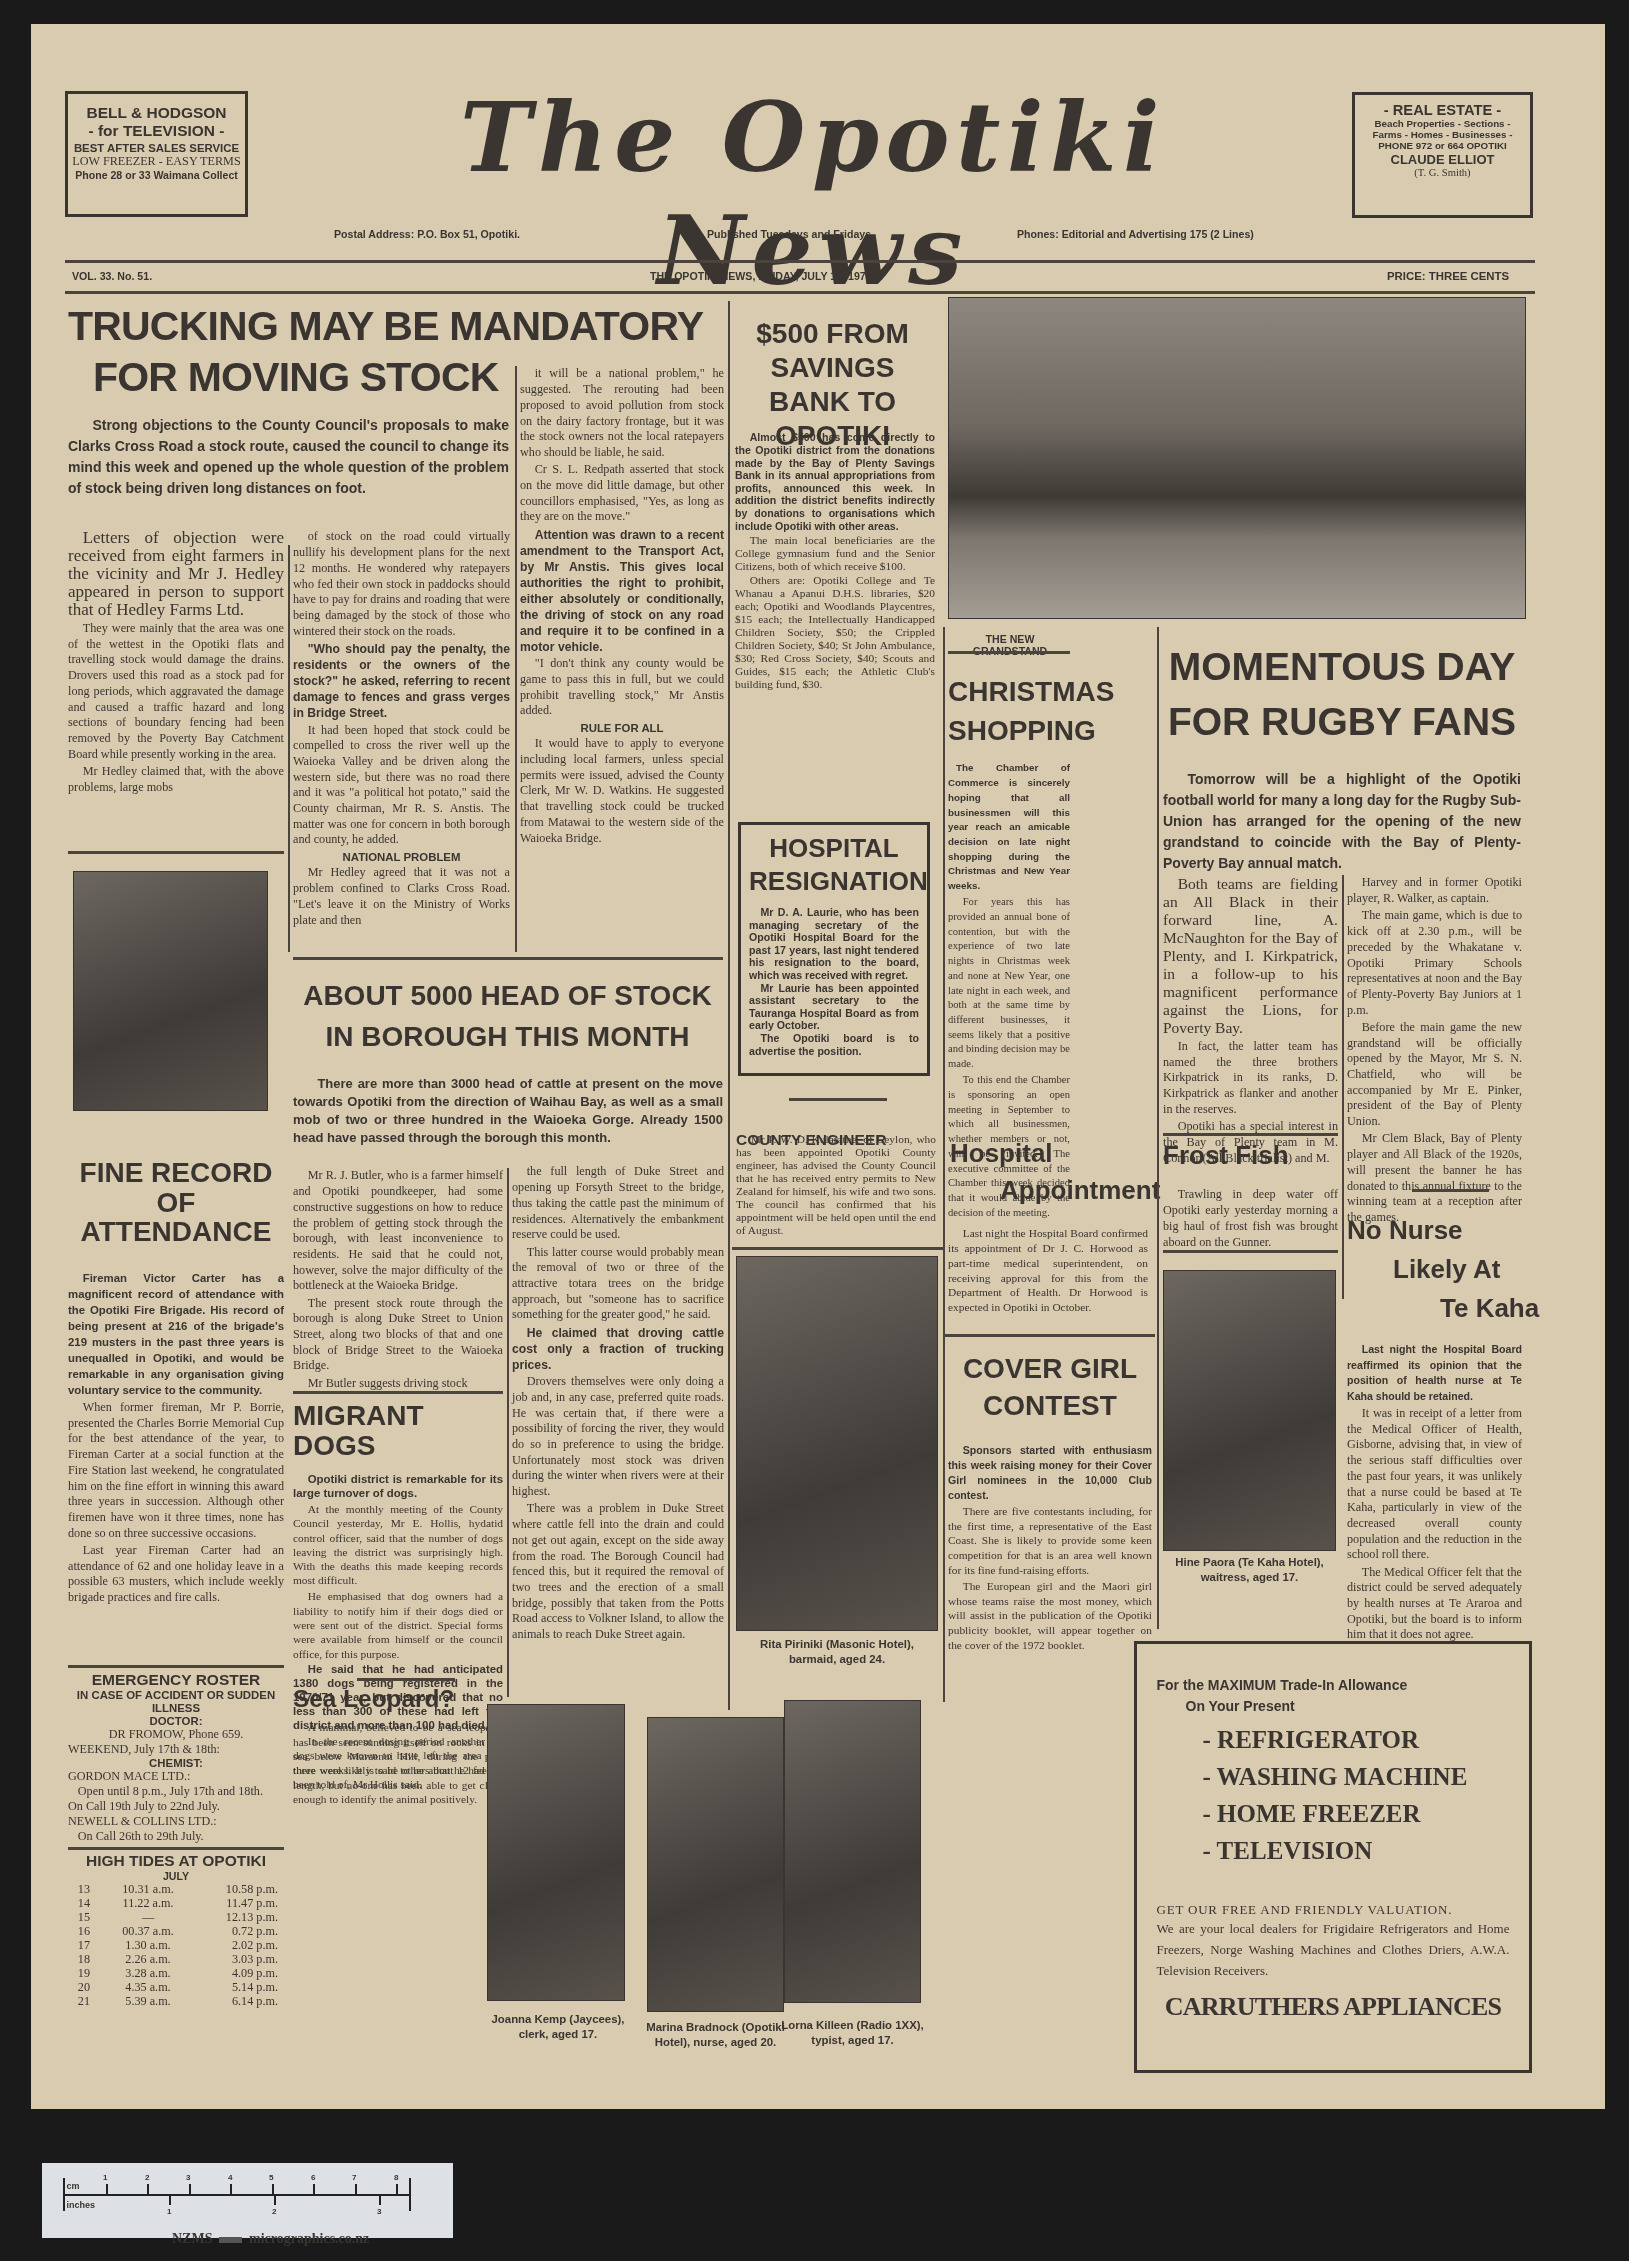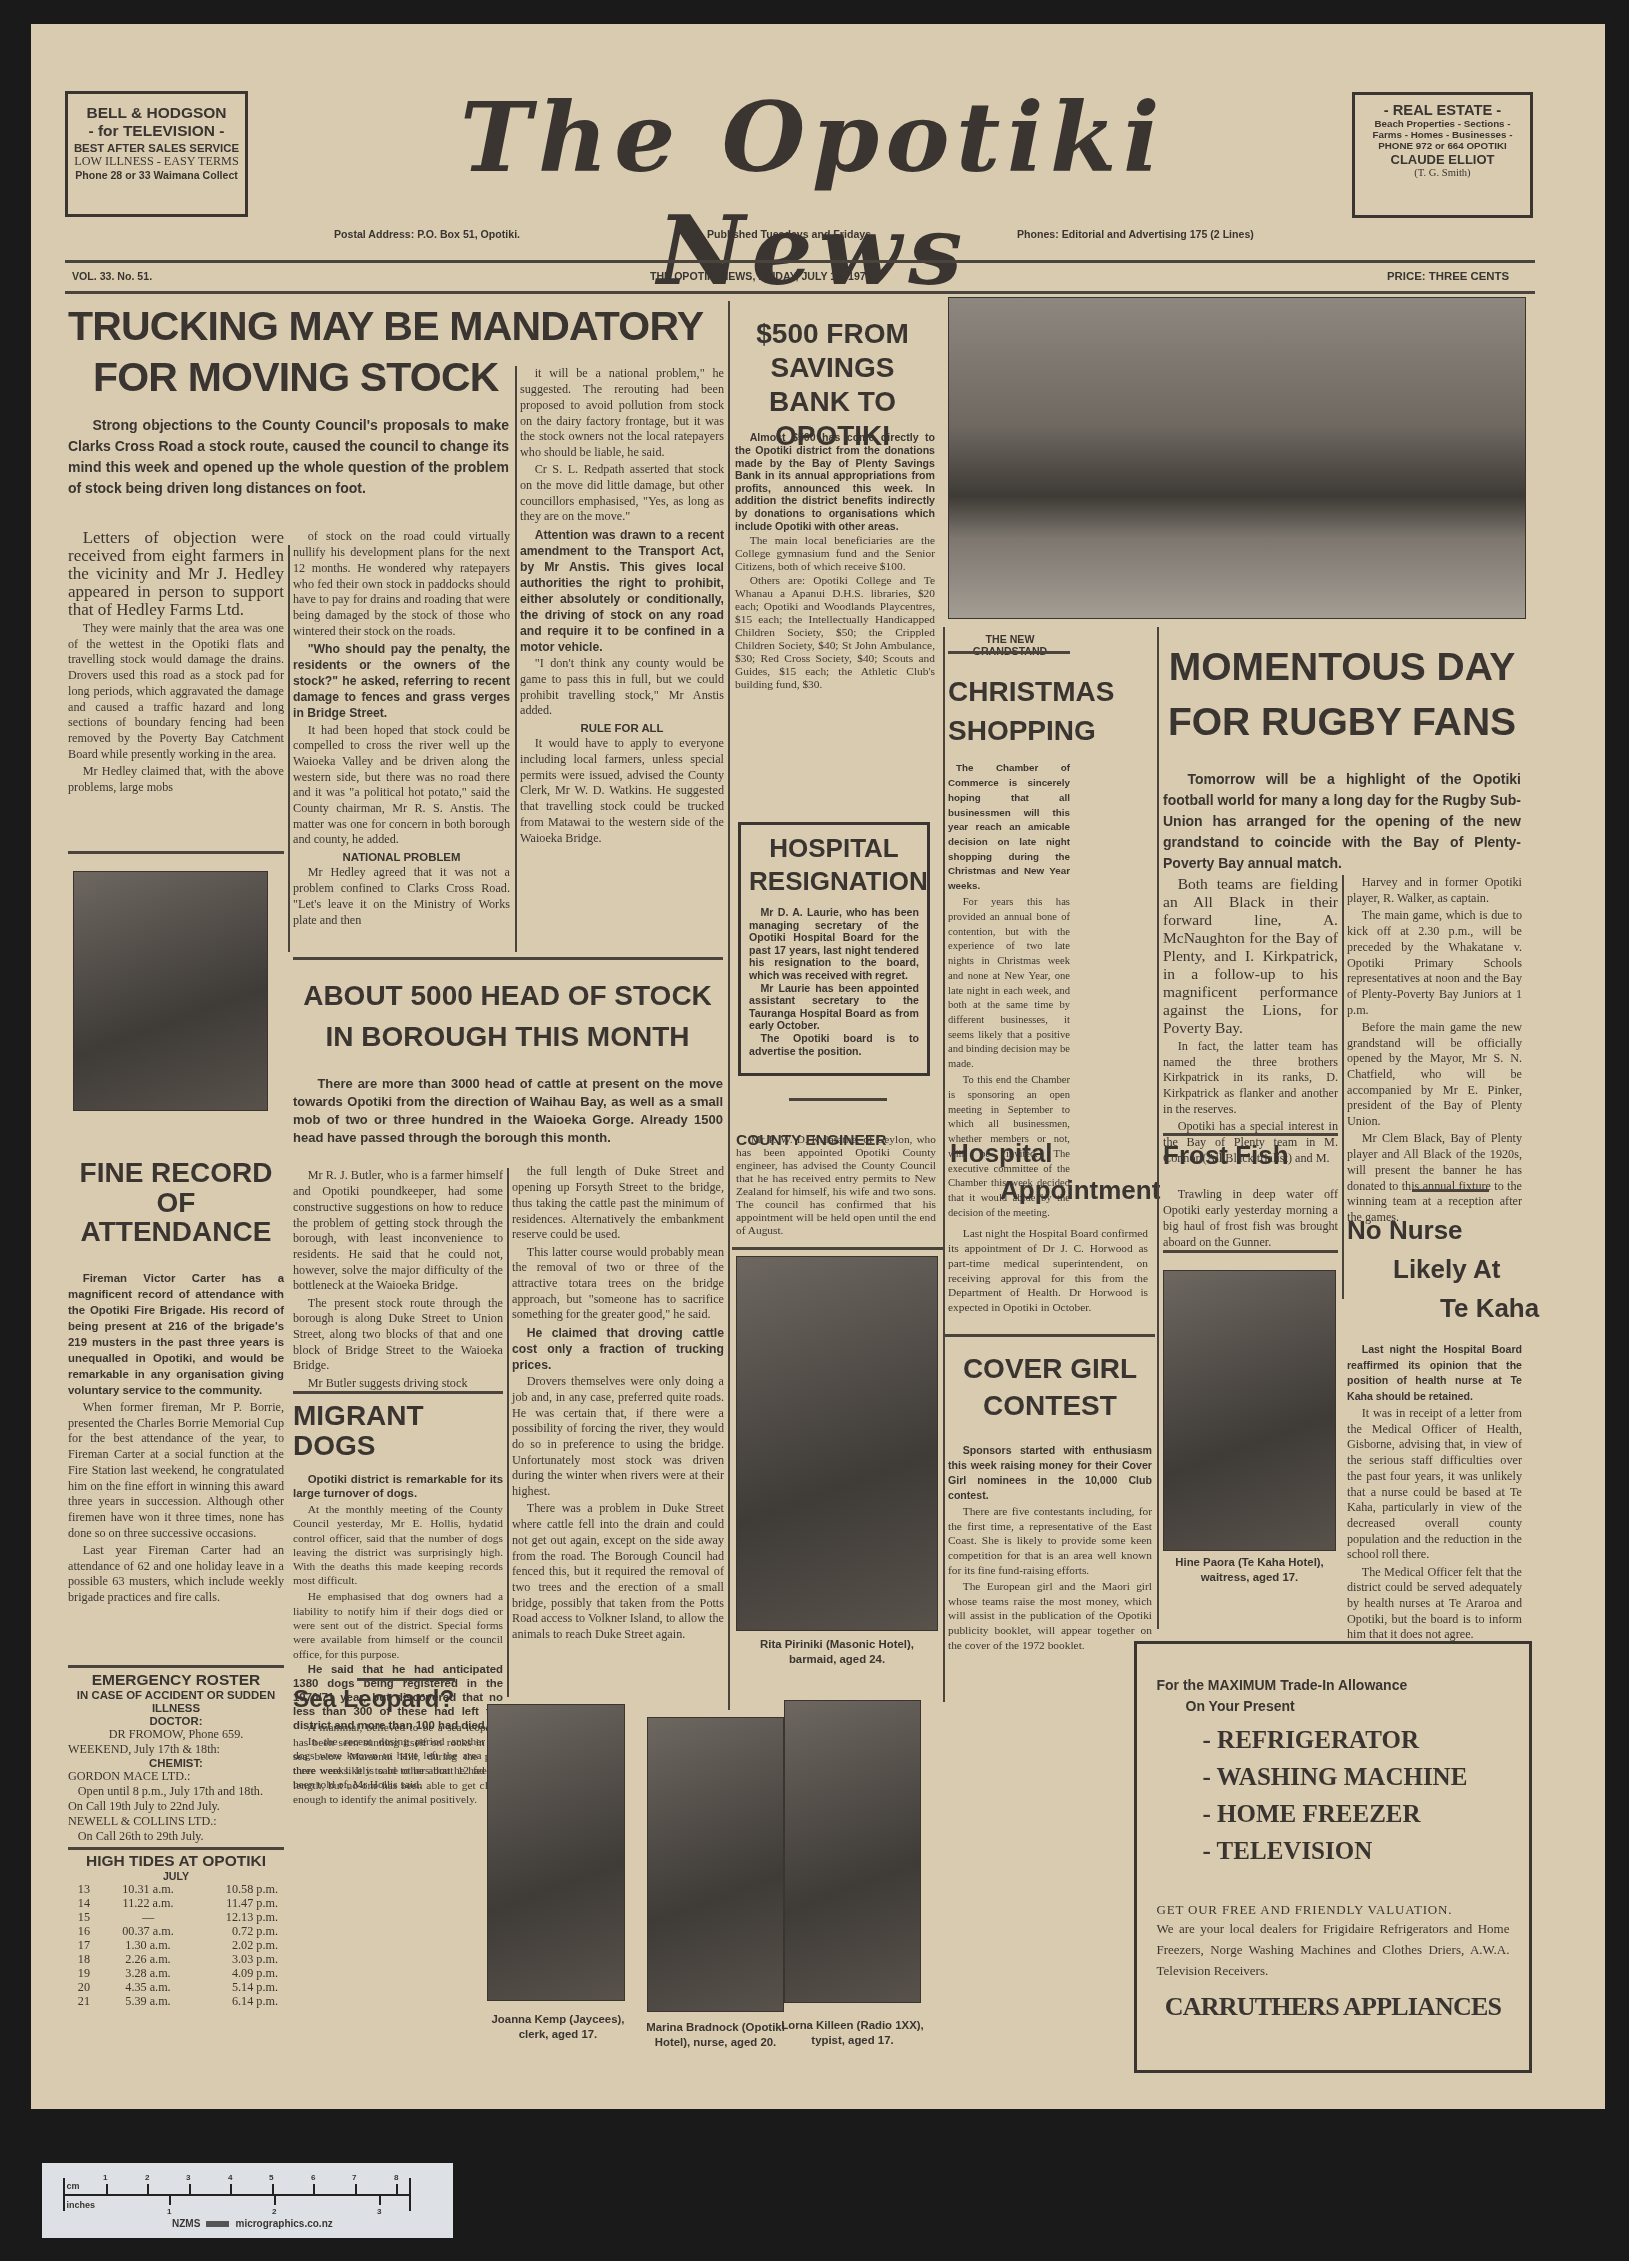--- a/index.html
+++ b/index.html
@@ -24,21 +24,21 @@
 </style>
 </head>
 <body>
 
 <div class="page">
 
   <div class="abs box sans" style="left:34px;top:67px;width:183px;height:126px;text-align:center;padding-top:9.8px;">
     <div style="font-weight:bold;font-size:15.5px;">BELL &amp; HODGSON</div>
     <div style="font-weight:bold;font-size:15.5px;">- for TELEVISION -</div>
     <div style="font-weight:bold;font-size:11.4px;margin-top:1.6px;">BEST AFTER SALES SERVICE</div>
-    <div style="font-family:'Liberation Serif',serif;font-size:12.2px;">LOW ILLNESS - EASY TERMS</div>
+    <div style="font-family:'Liberation Serif',serif;font-size:12.2px;">LOW FREEZER - EASY TERMS</div>
     <div style="font-weight:bold;font-size:10.6px;">Phone 28 or 33 Waimana Collect</div>
   </div>
 
   <div class="abs masthead" style="left:334px;top:57px;width:896px;text-align:center;">The Opotiki News</div>
   <div class="abs sans" style="left:303px;top:204px;font-weight:bold;font-size:10.6px;">Postal Address: P.O. Box 51, Opotiki.</div>
   <div class="abs sans" style="left:676px;top:204px;font-weight:bold;font-size:10.6px;">Published Tuesdays and Fridays</div>
   <div class="abs sans" style="left:986px;top:204px;font-weight:bold;font-size:10.6px;">Phones: Editorial and Advertising 175 (2 Lines)</div>
 
   <div class="abs box sans" style="left:1321px;top:68px;width:181px;height:126px;text-align:center;padding-top:6.5px;">
     <div style="font-weight:bold;font-size:14.7px;">- REAL ESTATE -</div>
@@ -337,19 +337,19 @@
       <div class="abs sans" style="left: 352px; top: 9.8px; font-size: 8.1px; font-weight: bold;">8</div>
     </div>
   <div id="inch-ticks">
       <div class="abs" style="left: 127px; top: 31px; width: 1.6px; height: 11.4px; background: rgb(34, 34, 34);"></div>
       <div class="abs sans" style="left: 125px; top: 44px; font-size: 8.1px; font-weight: bold;">1</div>
       <div class="abs" style="left: 232px; top: 31px; width: 1.6px; height: 11.4px; background: rgb(34, 34, 34);"></div>
       <div class="abs sans" style="left: 230px; top: 44px; font-size: 8.1px; font-weight: bold;">2</div>
       <div class="abs" style="left: 337px; top: 31px; width: 1.6px; height: 11.4px; background: rgb(34, 34, 34);"></div>
       <div class="abs sans" style="left: 335px; top: 44px; font-size: 8.1px; font-weight: bold;">3</div>
     </div>
-  <div class="abs sans" style="left:130px;top:55px;font-size:10px;font-weight:bold;">
+  <div class="abs sans" style="left:130px;top:68px;font-size:14px;font-weight:bold;font-family:Liberation Serif, serif;">
     <span>NZMS</span>
     <span style="display:inline-block;width:23px;height:6.5px;background:#555;margin:0 3.3px;"></span>
     <span>micrographics.co.nz</span>
   </div>
 </div>
 
 
 </body></html>

